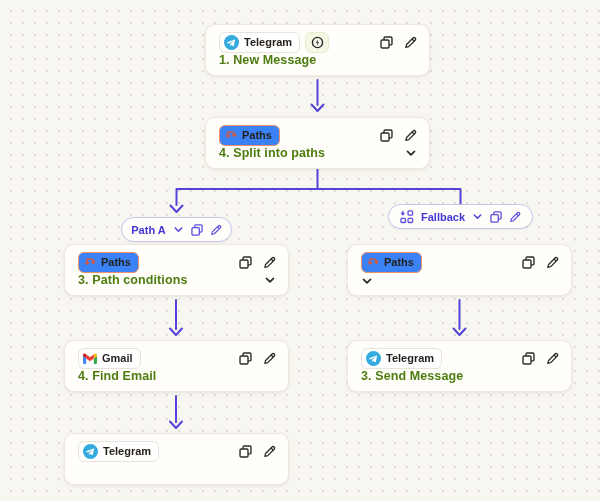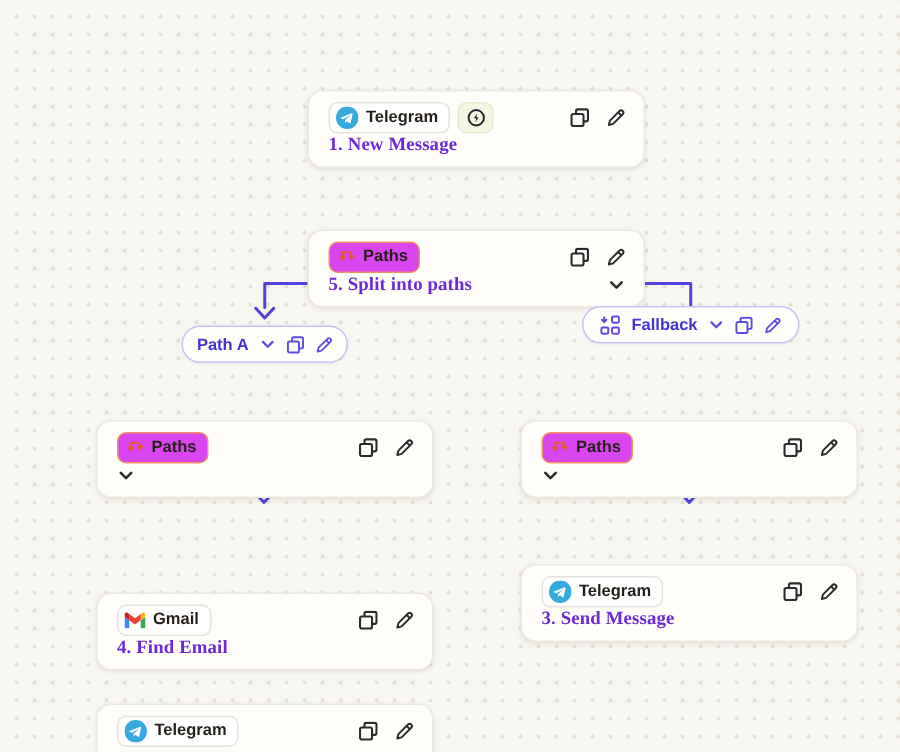--- a/index.html
+++ b/index.html
@@ -12,40 +12,39 @@
     background-position:5px 5px;
   }
   .connectors{position:absolute;left:0;top:0;pointer-events:none;}
   .card{
     position:absolute;width:225px;height:52px;box-sizing:border-box;
     background:#fffefb;border:1px solid #ecE9dd;border-radius:10px;
     box-shadow:0 1px 3px rgba(70,58,35,.10);
     padding:7px 12px 8px 13px;
     display:flex;flex-direction:column;justify-content:space-between;
     cursor:pointer;
-    margin-top:36px;
   }
   .row-top{display:flex;align-items:center;justify-content:space-between;}
   .badges{display:flex;align-items:center;gap:5px;}
   .badge{
     display:inline-flex;align-items:center;gap:5px;
     background:#ffffff;border:1px solid #e7e3da;border-radius:6px;
     padding:2px 7px 2px 4px;font-size:11px;font-weight:700;color:#241f19;
     line-height:15px;white-space:nowrap;
   }
-  .badge.paths{border-color:#f09064;background:#d946ef;padding:2px 7px 2px 5px;}
+  .badge.paths{border-color:#f09064;background:#3b82f6;padding:2px 7px 2px 5px;}
   .instant{
     display:inline-flex;align-items:center;justify-content:center;
     width:24px;height:21px;box-sizing:border-box;
     background:#f4f7e1;border:1px solid #e7ebd1;border-radius:6px;
   }
   .actions{display:flex;align-items:center;gap:11px;}
   .ibtn{display:inline-flex;align-items:center;cursor:pointer;}
   .row-title{display:flex;align-items:center;justify-content:space-between;}
-  .title{font-size:12.5px;font-weight:700;color:#6d28d9;letter-spacing:.1px;font-family:Liberation Serif, serif;}
+  .title{font-size:12.5px;font-weight:700;color:#4d7c0f;letter-spacing:.1px;}
   .pill{
     position:absolute;height:25px;box-sizing:border-box;
     background:#fffefb;border:1px solid #c9c2f1;border-radius:13px;
     display:flex;align-items:center;justify-content:center;gap:7px;
     font-size:11px;font-weight:700;color:#4334d8;cursor:pointer;
     box-shadow:0 1px 2px rgba(70,58,35,.05);
   }
   .pill-label{white-space:nowrap;}
   svg{display:block;}
 </style>
@@ -140,21 +139,21 @@
       </span>
       <span class="ibtn">
         <svg width="13" height="13" viewBox="0 0 14 14" fill="none" stroke="#2b2b2b" stroke-width="1.4" stroke-linejoin="round">
             <path d="M2 12.2 l.8-3.1 6.9-6.9 a1.6 1.6 0 0 1 2.3 2.3 L5.1 11.4 2 12.2z"></path>
             <path d="M8.7 3.2 l2.3 2.3"></path>
           </svg>
       </span>
     </div>
   </div>
   <div class="row-title">
-    <span class="title">5. Split into paths</span>
+    <span class="title">4. Split into paths</span>
     <span class="ibtn">
       <svg width="12" height="12" viewBox="0 0 12 12" fill="none" stroke="#2b2b2b" stroke-width="1.7" stroke-linecap="round" stroke-linejoin="round">
           <path d="M2.5 4.3 L6 7.8 L9.5 4.3"></path>
         </svg>
     </span>
   </div>
 </div>
 
 <div class="pill" style="left:121px;top:217px;width:111px;">
   <span class="pill-label">Path A</span>
@@ -231,29 +230,30 @@
       </span>
       <span class="ibtn">
         <svg width="13" height="13" viewBox="0 0 14 14" fill="none" stroke="#2b2b2b" stroke-width="1.4" stroke-linejoin="round">
             <path d="M2 12.2 l.8-3.1 6.9-6.9 a1.6 1.6 0 0 1 2.3 2.3 L5.1 11.4 2 12.2z"></path>
             <path d="M8.7 3.2 l2.3 2.3"></path>
           </svg>
       </span>
     </div>
   </div>
   <div class="row-title">
+    <span class="title">3. Path conditions</span>
     <span class="ibtn">
       <svg width="12" height="12" viewBox="0 0 12 12" fill="none" stroke="#2b2b2b" stroke-width="1.7" stroke-linecap="round" stroke-linejoin="round">
           <path d="M2.5 4.3 L6 7.8 L9.5 4.3"></path>
         </svg>
     </span>
   </div>
 </div>
 
-<div class="card" style="left:64px;top:359px;text-align:right;">
+<div class="card" style="left:64px;top:340px;text-align:right;">
   <div class="row-top">
     <div class="badges">
       <span class="badge">
         <span>
           <svg width="14" height="11" viewBox="0 0 52 40">
               <path fill="#4285f4" d="M3.5 40h8.2V19.9L0 11.1v25.4C0 38.4 1.6 40 3.5 40z"></path>
               <path fill="#34a853" d="M40.3 40h8.2c2 0 3.5-1.6 3.5-3.5V11.1l-11.7 8.8z"></path>
               <path fill="#fbbc04" d="M40.3 4.5v15.4L52 11.1V6.3c0-4.4-5-6.9-8.5-4.2z"></path>
               <path fill="#ea4335" d="M11.7 19.9V4.5L26 15.2 40.3 4.5v15.4L26 30.6z"></path>
               <path fill="#c5221f" d="M0 6.3v4.8l11.7 8.8V4.5L8.5 2.1C5-.6 0 1.9 0 6.3z"></path>

